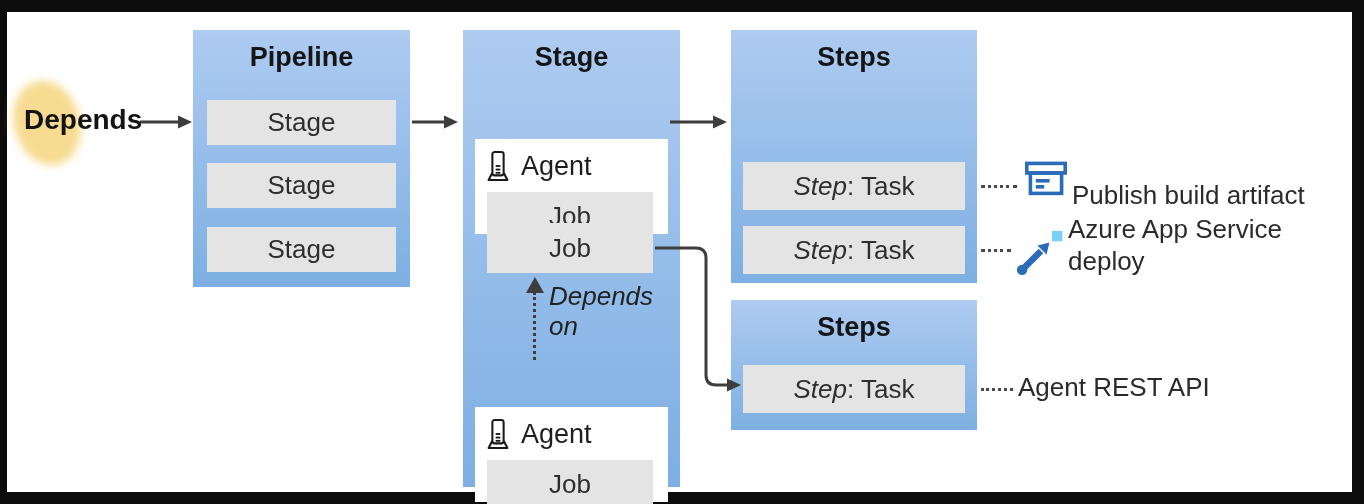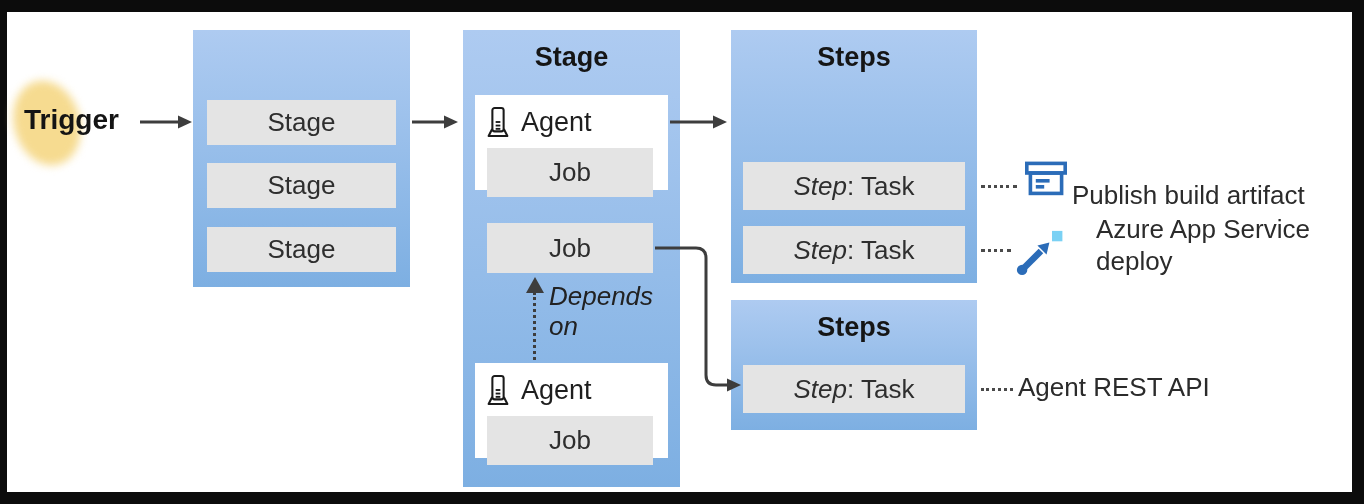--- a/index.html
+++ b/index.html
@@ -16,55 +16,56 @@
   
   .bluebox{background:linear-gradient(180deg,#aecbf1 0%, #7dafe2 100%);}
   .bluebox .title{position:absolute; left:0; top:12px; width:100%; text-align:center; font-size:27px; font-weight:bold; color:#151515;}
   .graybox{position:absolute; background:#e4e4e4; color:#2e2e2e; font-size:26px; text-align:center;}
   .whitebox{position:absolute; background:#ffffff;}
 
   .pipeline-box{left:193px; top:30px; width:217px; height:257px;}
   .pipeline-box .graybox{left:14px; width:189px; height:45px; line-height:45px;}
 
   .stage-box{left:463px; top:30px; width:217px; height:457px;}
-  .agent-cell{left:12px; width:193px; height:95px;}
+  .agent-cell{left:12px; width:193px; height:95px;margin-top:44px;}
   .agent-row{position:absolute; left:8px; top:5px; height:44px; display:flex; align-items:center; gap:8px;}
   .agent-row .agent-label{font-size:27px; color:#1e1e1e;}
   .agent-cell .graybox{left:12px; top:53px; width:166px; height:49px; line-height:49px;}
   .job2{left:24px; top:193px; width:166px; height:50px; line-height:50px;}
 
   .depends-line{left:533px; top:292px; height:68px; width:0; border-left:3px dotted #3d3d3d;}
   .depends-head{left:526px; top:277px; width:0; height:0; border-left:9px solid transparent; border-right:9px solid transparent; border-bottom:16px solid #3d3d3d;}
   .depends-label{left:549px; top:282px; width:118px; font-size:26px; font-style:italic; color:#222; line-height:1.15;}
 
   .steps-top-box{left:731px; top:30px; width:246px; height:253px;}
   .steps-bottom-box{left:731px; top:300px; width:246px; height:130px;}
   .step-item{position:absolute; left:12px; width:222px; height:48px; background:#e4e4e4; font-size:26px; color:#2e2e2e; text-align:center; line-height:48px;}
   .it{font-style:italic;}
 
   .dotline{border-top:3px dotted #4a4a4a; height:0;}
 
   .ann-label{font-size:26px; color:#2b2b2b;}
   .publish-label{left:1072px; top:180px; white-space:nowrap;}
-  .deploy-label{left:1096px; top:214px; width:252px; line-height:1.22;}
+  .deploy-label{left:1068px; top:214px; width:252px; line-height:1.22;}
   .invoke-label{left:1018px; top:372px; white-space:nowrap;}
 
   svg{display:block;}
   .arrow-overlay{position:absolute; left:0; top:0; pointer-events:none;}
 </style>
 </head>
 <body>
 
 <div class="screen">
   <div class="paper"></div>
 
   <div class="abs trigger-highlight"></div>
-  <div class="abs trigger-label">Trigger</div>
+  <div class="abs trigger-label">Depends</div>
 
   <div class="abs bluebox pipeline-box">
+    <div class="title">Pipeline</div>
     <div class="graybox" style="top:70px;">Stage</div>
     <div class="graybox" style="top:133px;">Stage</div>
     <div class="graybox" style="top:197px;">Stage</div>
   </div>
 
   <div class="abs bluebox stage-box">
     <div class="title">Stage</div>
 
     <div class="whitebox agent-cell" style="top:65px;">
       <div class="agent-row">

